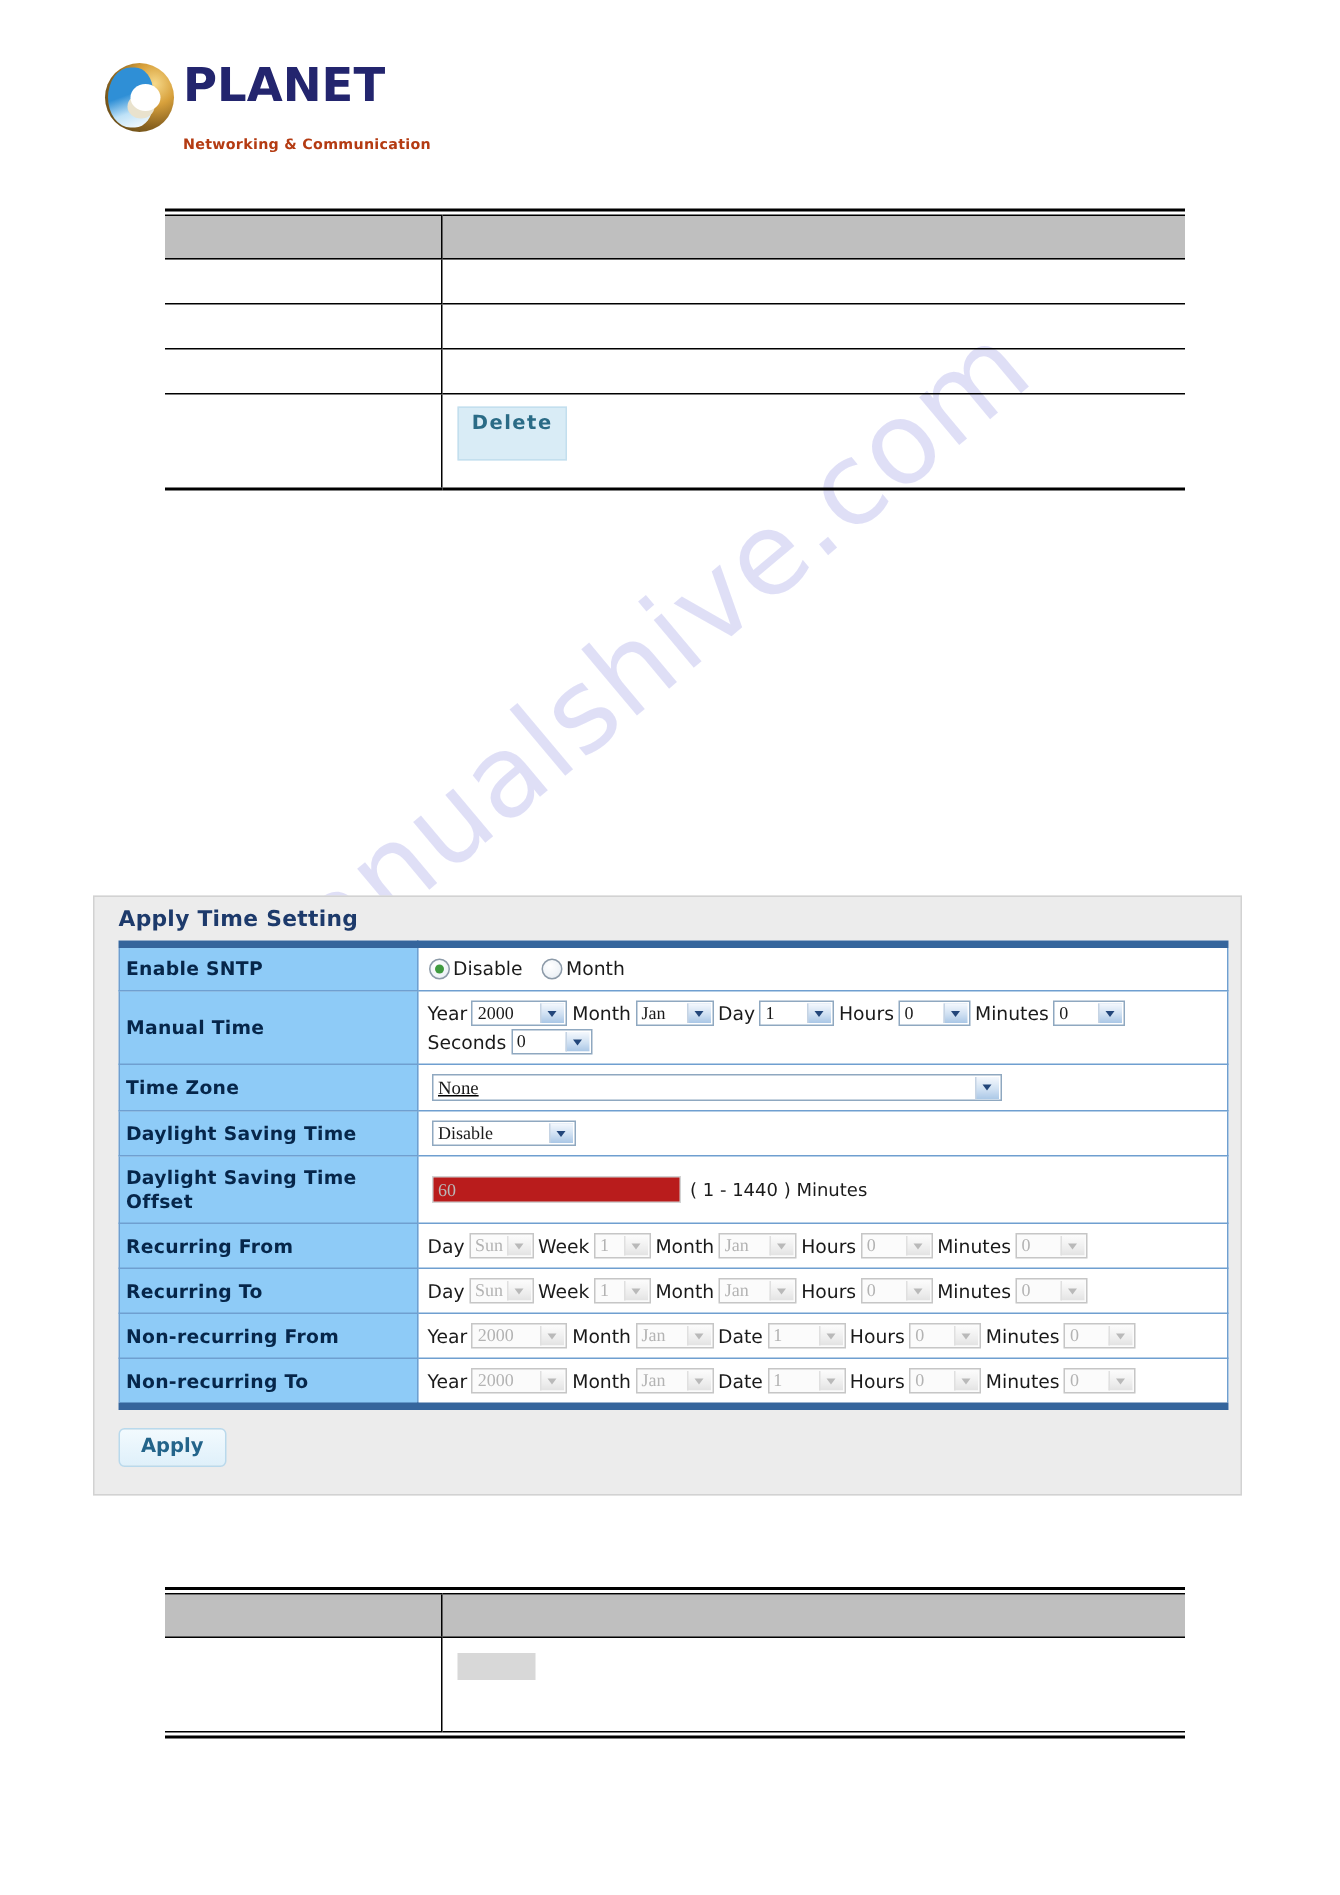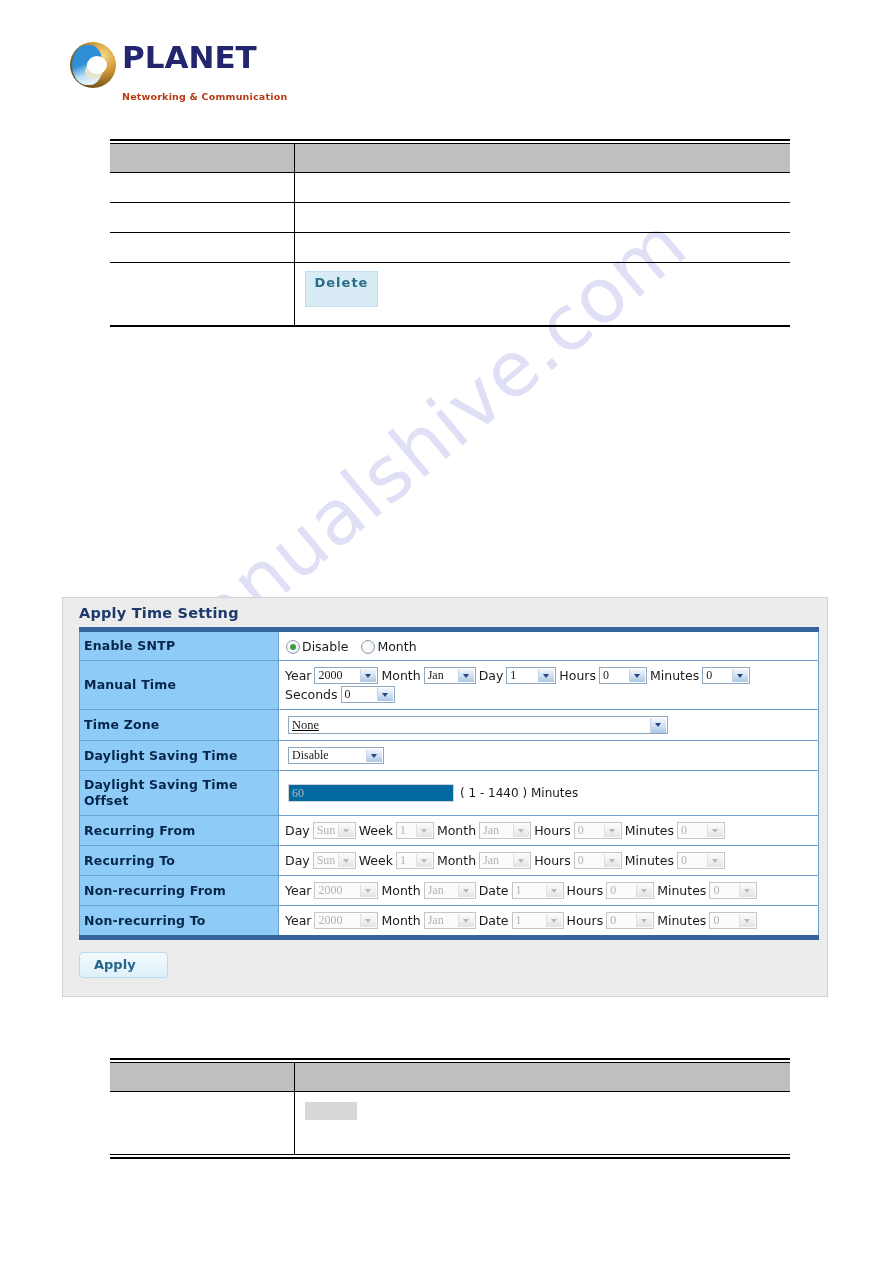--- a/index.html
+++ b/index.html
@@ -294,21 +294,21 @@
   }
   .sel.dis .arrow::after { border-top-color: #b9b9b9; }
 
   
   .tin {
     display: inline-block;
     vertical-align: middle;
     width: 166px;
     height: 18px;
     border: 1px solid #d2d2d2;
-    background: #0369a1;
+    background: #b91c1c;
     font-family: "Liberation Serif", serif;
     font-size: 12px;
     color: #b9b9b9;
     line-height: 17px;
     padding: 0 3px;
     margin: 1px 6px 1px 3px;
     box-sizing: border-box;
     overflow: hidden;
     white-space: nowrap;
   }
@@ -337,21 +337,21 @@
     font-size: 12.5px;
     color: #1a1a1a;
     vertical-align: middle;
     margin-right: 12px;
   }
 
   
   .btn-apply {
     display: inline-block;
     margin: 12px 0 0 16px;
-    padding: 4px 31px 5px 14px;
+    padding: 4px 14px 5px 14px;
     background: linear-gradient(180deg, #f2fafe 0%, #dff0fa 100%);
     border: 1px solid #b9d9ec;
     border-radius: 4px;
     color: #23648a;
     font-family: "DejaVu Sans", sans-serif;
     font-size: 13px;
     font-weight: bold;
     line-height: 15px;
   }
   .hint {

